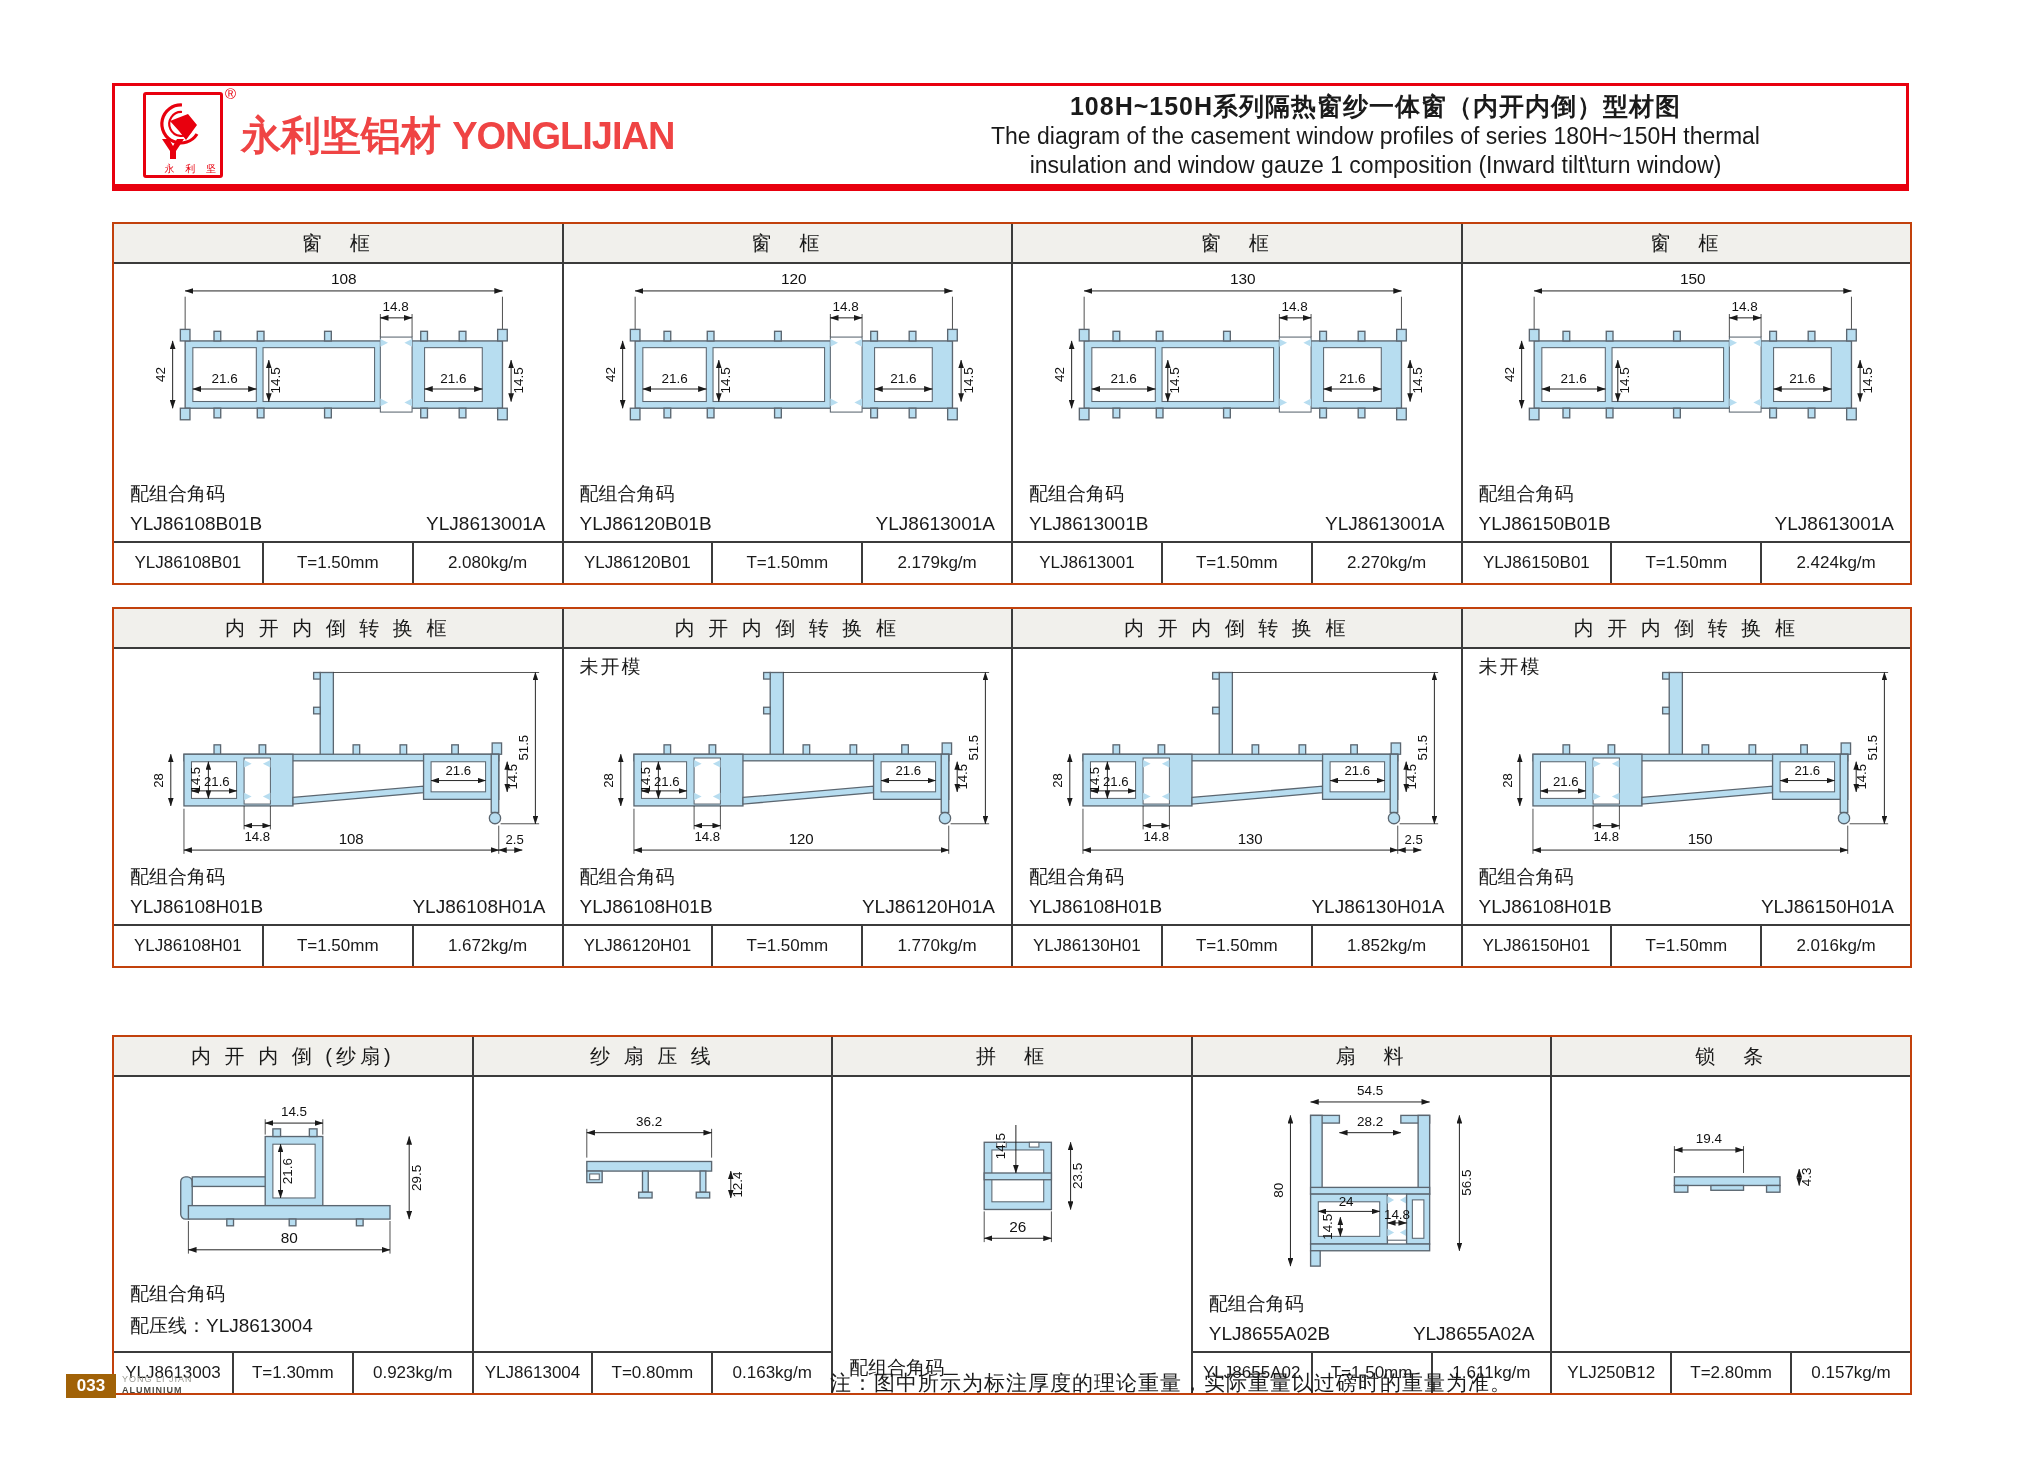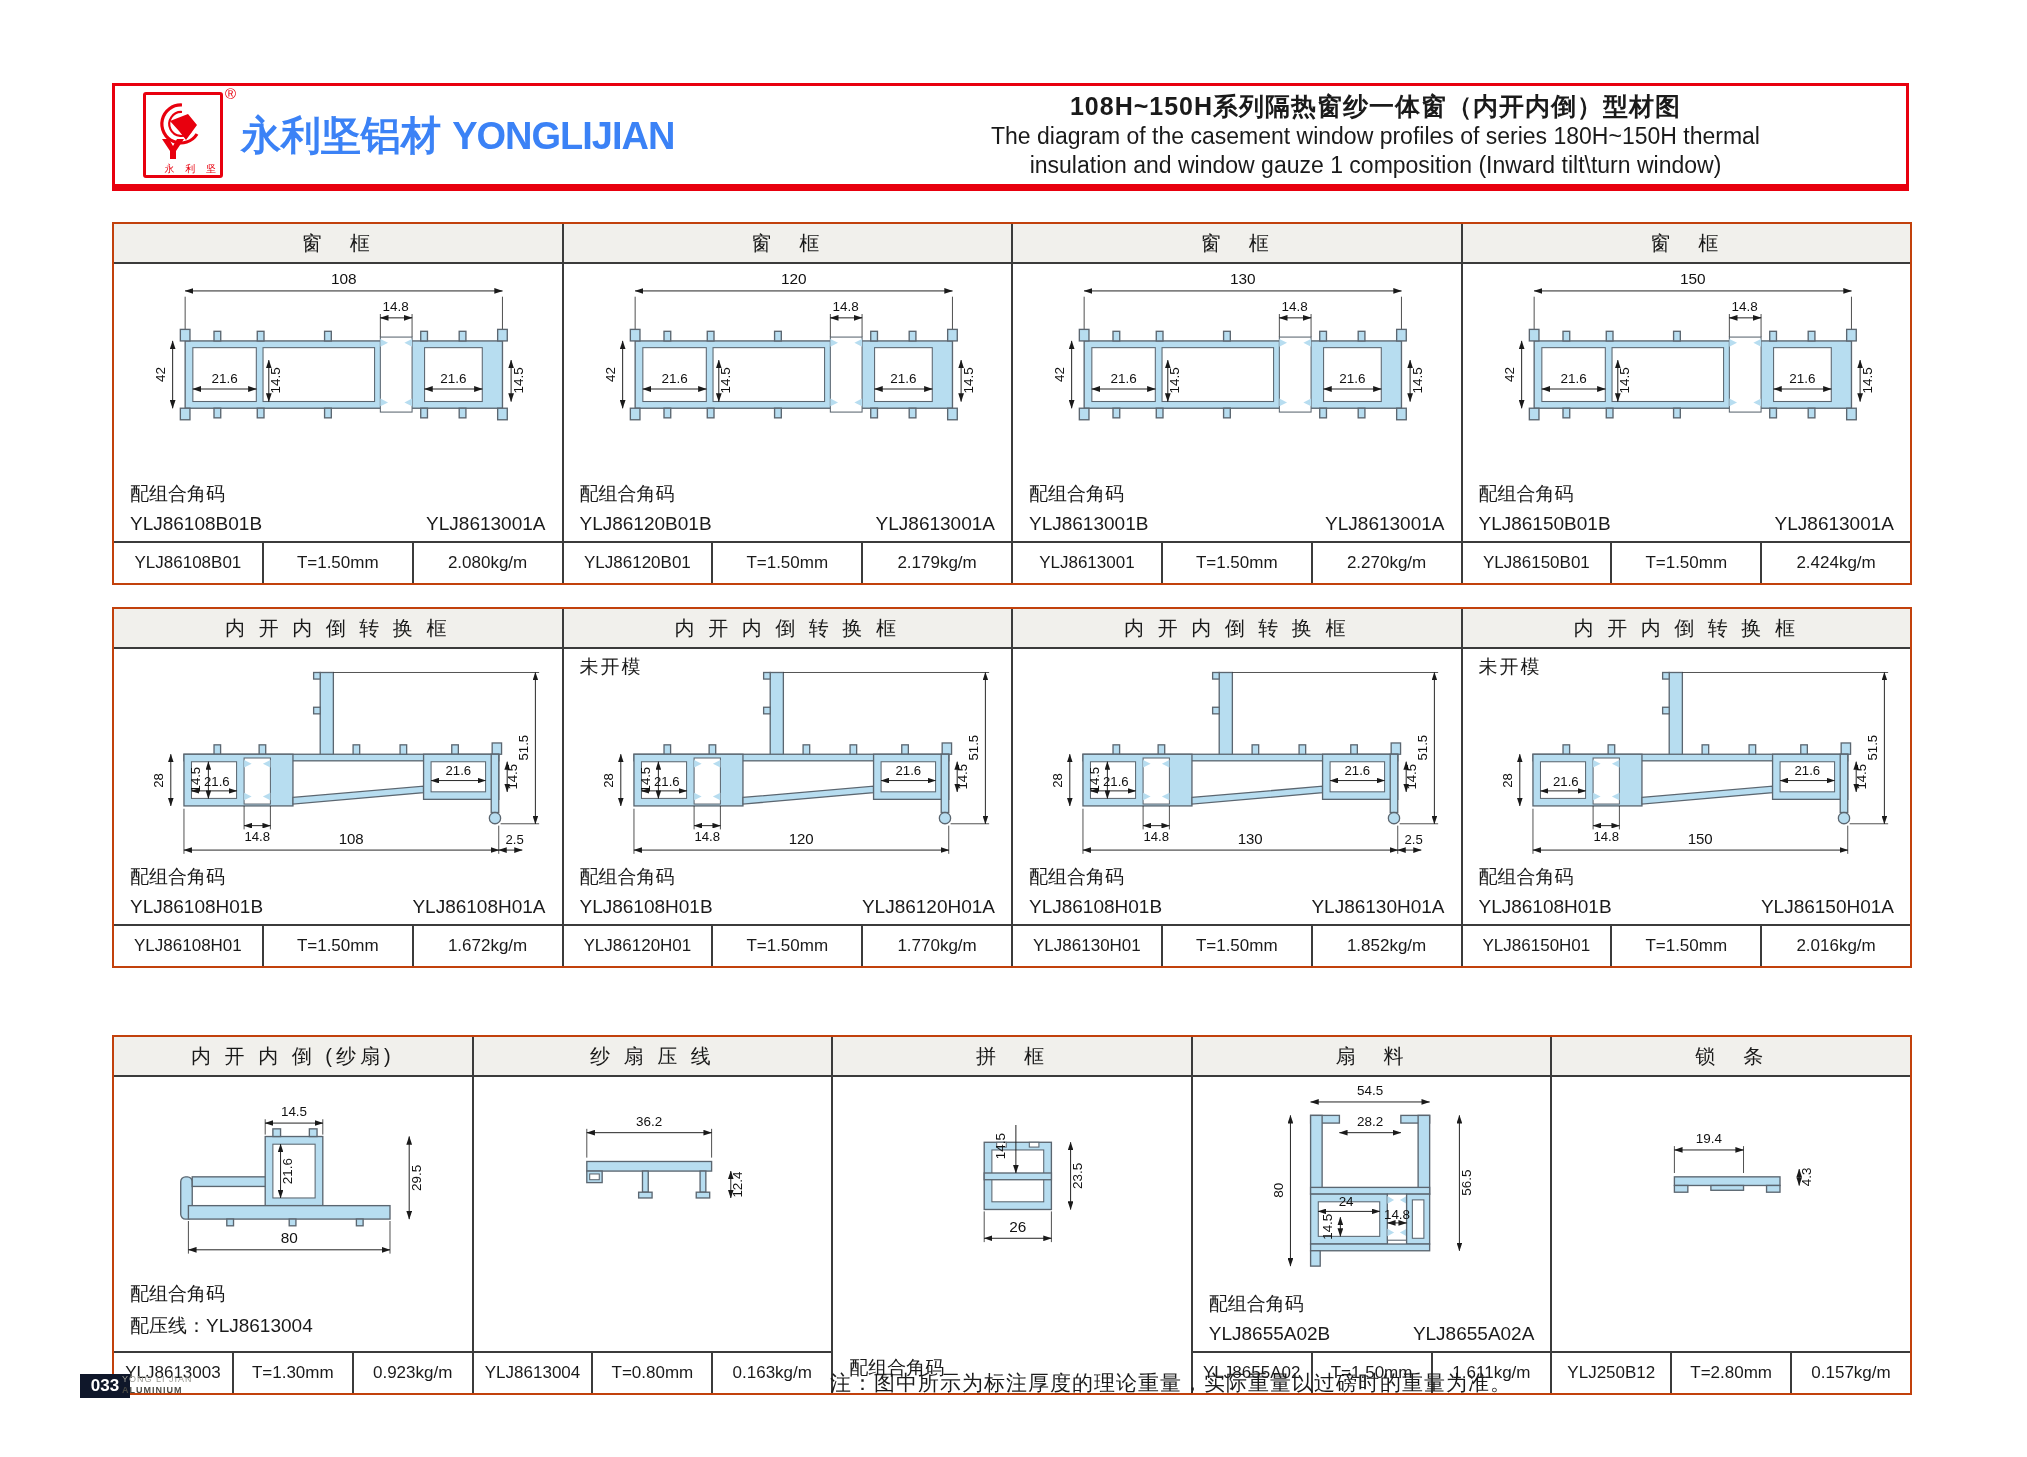--- a/index.html
+++ b/index.html
@@ -6,21 +6,21 @@
   body{width:2027px;height:1457px;position:relative;background:#ffffff;
        font-family:"Liberation Sans","DejaVu Sans",sans-serif;color:#1a1a1a;}
   
   .header-box{position:absolute;left:112px;top:83px;width:1797px;height:108px;
     border:3px solid #e8000e;border-bottom-width:7px;box-sizing:border-box;
     display:flex;align-items:center;background:#fff;}
   .logo-wrap{width:640px;display:flex;align-items:center;padding-left:28px;box-sizing:border-box;}
   .logo-sq{width:74px;height:80px;border:3px solid #e8000e;border-radius:3px;position:relative;flex:0 0 auto;}
   .logo-reg{position:absolute;right:-16px;top:-10px;color:#e8000e;font-size:15px;}
   .logo-sub{position:absolute;left:0;bottom:-1px;width:100%;text-align:right;color:#e8000e;font-size:10px;letter-spacing:4px;}
-  .brand{margin-left:18px;color:#3b82f6;font-weight:bold;font-size:40px;white-space:nowrap;}
+  .brand{margin-left:18px;color:#ef4444;font-weight:bold;font-size:40px;white-space:nowrap;}
   .brand .en{font-size:38px;letter-spacing:-1px;}
   .title-wrap{flex:1;text-align:center;padding-left:110px;padding-right:20px;line-height:1.25;}
   .title-cn{font-size:25px;font-weight:600;letter-spacing:1px;}
   .title-en{font-size:23px;}
   
   .trow{position:absolute;left:112px;width:1800px;border:2px solid #c2410c;box-sizing:border-box;
         display:flex;background:#fff;}
   .row1{top:222px;height:363px;}
   .row2{top:607px;height:361px;}
   .row3{top:1035px;height:360px;}
@@ -39,22 +39,22 @@
   
   svg.diag{display:block;margin:0 auto;}
   .al{fill:#b7ddf0;stroke:#5b6670;stroke-width:1.4;}
   .wh{fill:#ffffff;stroke:#5b6670;stroke-width:1.1;}
   .tr{fill:#b7ddf0;stroke:none;}
   .dl{stroke:#1a1a1a;stroke-width:1;fill:none;}
   .ext{stroke:#1a1a1a;stroke-width:0.8;fill:none;}
   .dim{font-size:14px;fill:#111;}
   .dim.b{font-size:16px;}
   
-  .page-badge{position:absolute;left:66px;top:1374px;width:50px;height:24px;background:#0f172a;
-    color:#fff;font-weight:bold;font-size:17px;display:flex;align-items:center;justify-content:center;margin-left:14px;}
+  .page-badge{position:absolute;left:66px;top:1374px;width:50px;height:24px;background:#a16207;
+    color:#fff;font-weight:bold;font-size:17px;display:flex;align-items:center;justify-content:center;}
   .foot-brand{position:absolute;left:122px;top:1374px;font-size:9px;line-height:11px;}
   .fb1{color:#9b9b93;letter-spacing:1px;}
   .fb2{color:#4a4a44;font-weight:bold;letter-spacing:1px;}
   .foot-note{position:absolute;left:830px;top:1369px;font-size:21px;letter-spacing:1px;}
 </style>
 </head>
 <body>
 
 <svg width="0" height="0" style="position:absolute" aria-hidden="true">
   <defs>

